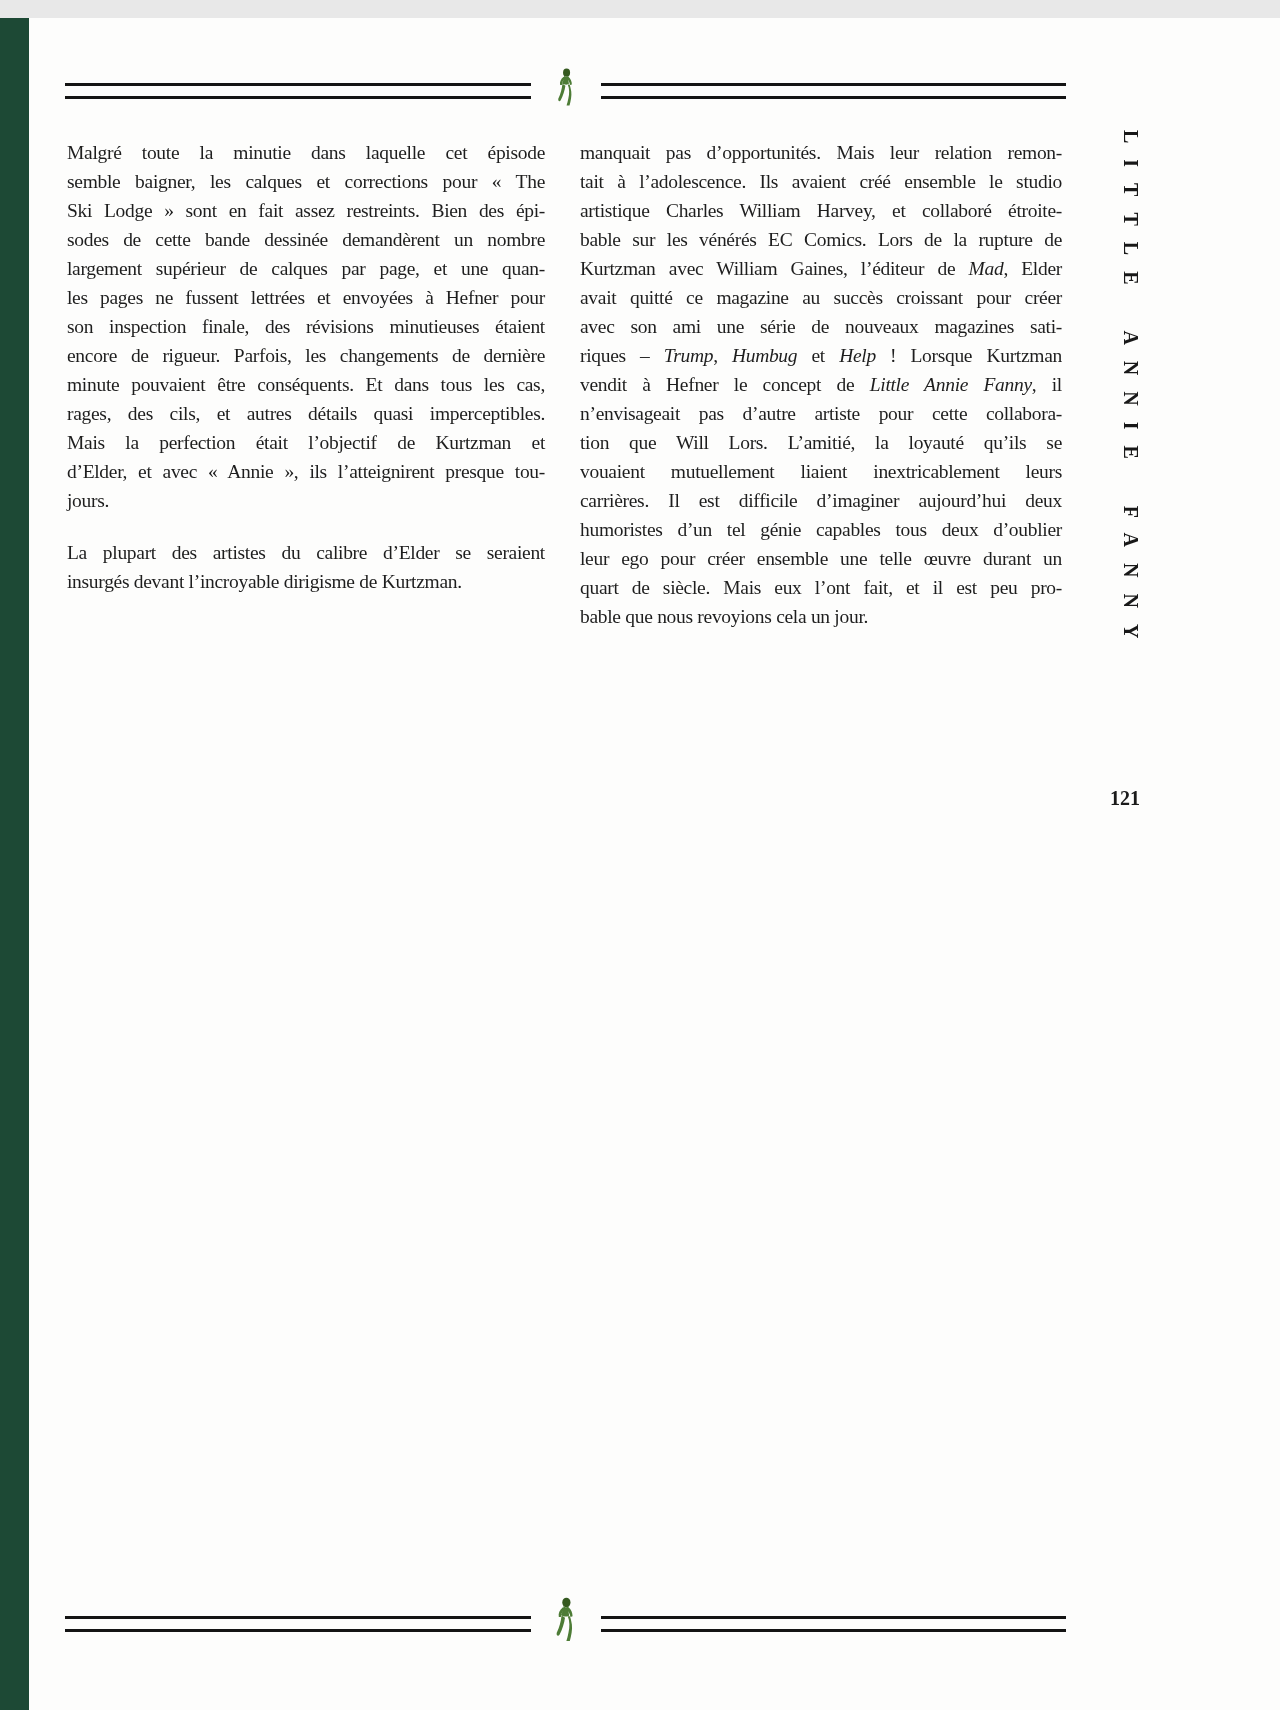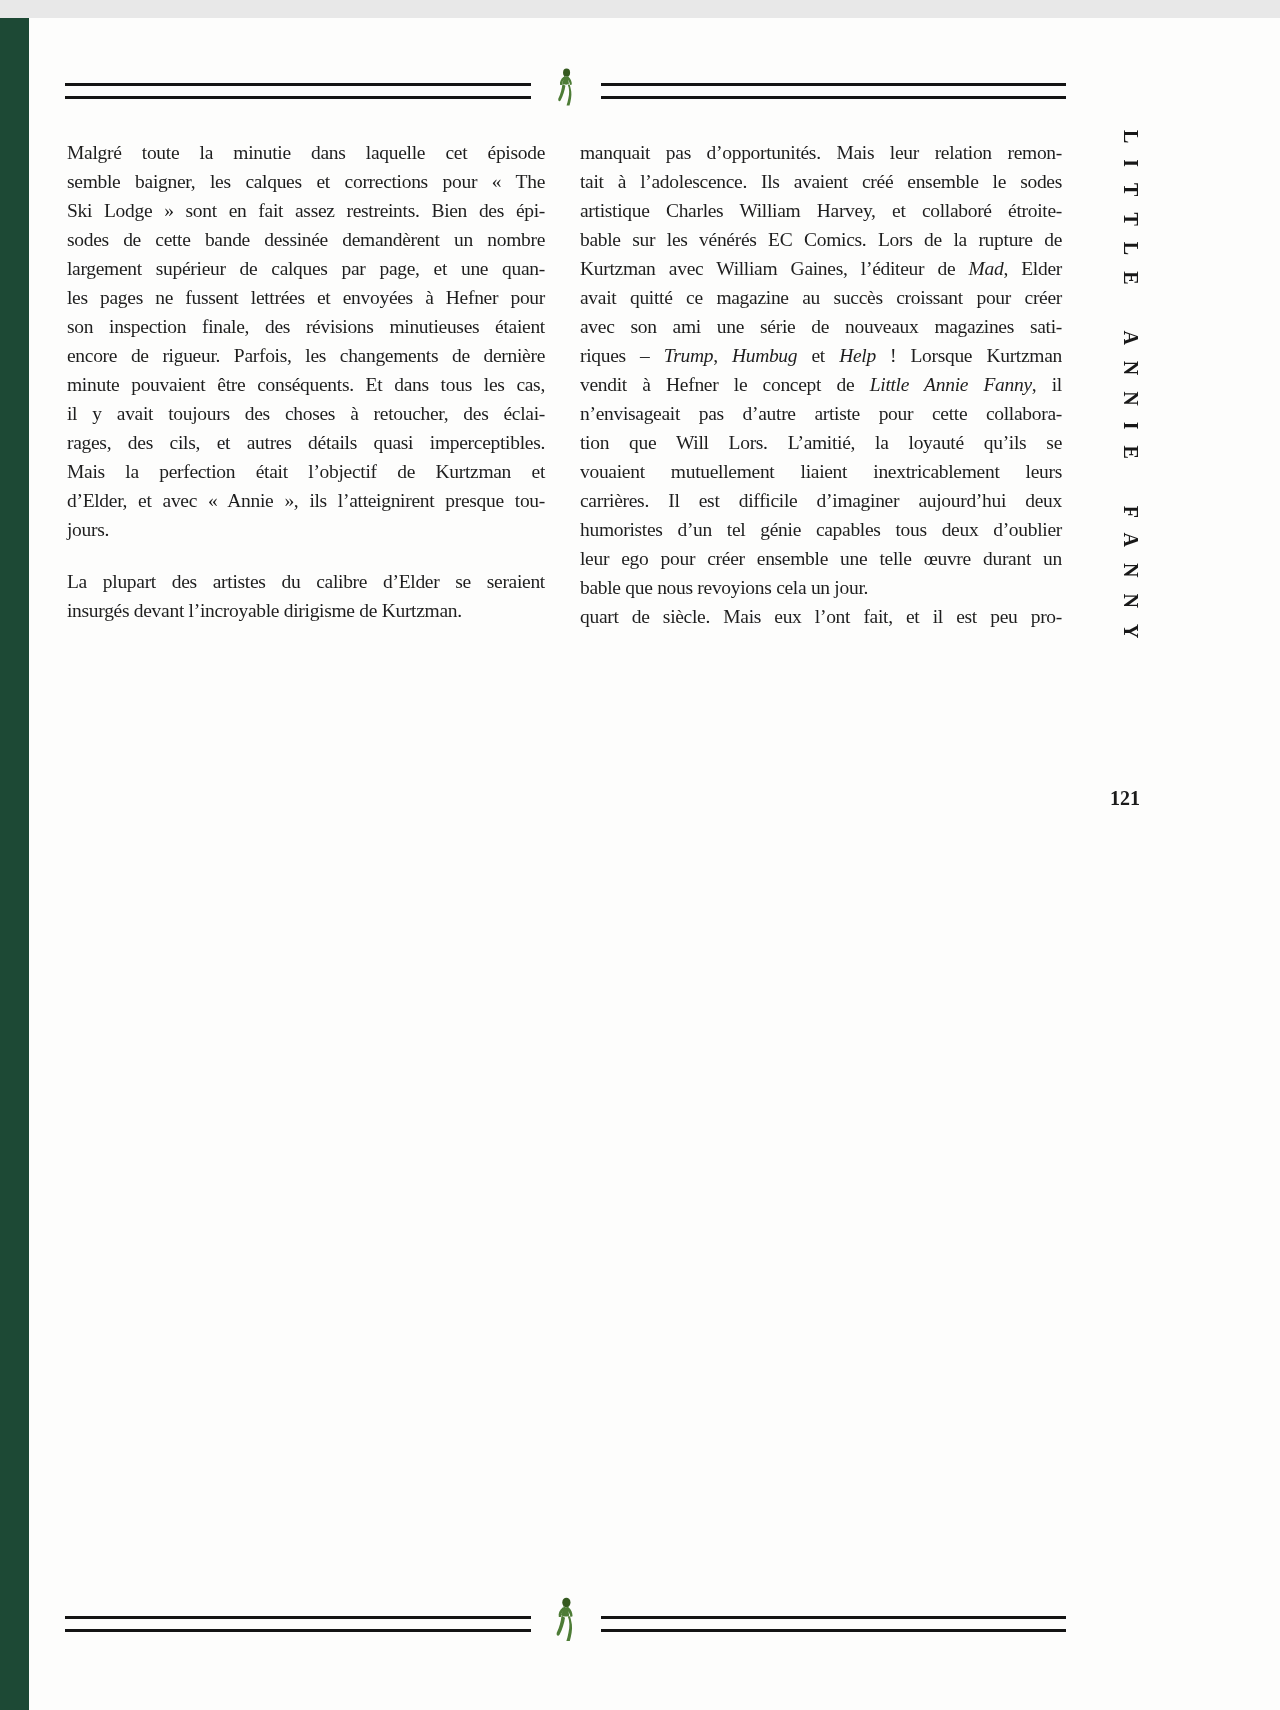--- a/index.html
+++ b/index.html
@@ -100,50 +100,49 @@
       <div class="para">
         <div class="tline">Malgré toute la minutie dans laquelle cet épisode</div>
         <div class="tline">semble baigner, les calques et corrections pour « The</div>
         <div class="tline">Ski Lodge » sont en fait assez restreints. Bien des épi-</div>
         <div class="tline">sodes de cette bande dessinée demandèrent un nombre</div>
         <div class="tline">largement supérieur de calques par page, et une quan-</div>
         <div class="tline">les pages ne fussent lettrées et envoyées à Hefner pour</div>
         <div class="tline">son inspection finale, des révisions minutieuses étaient</div>
         <div class="tline">encore de rigueur. Parfois, les changements de dernière</div>
         <div class="tline">minute pouvaient être conséquents. Et dans tous les cas,</div>
-        <div class="tline">il y avait toujours des choses à retoucher, des éclai-</div>
         <div class="tline">rages, des cils, et autres détails quasi imperceptibles.</div>
         <div class="tline">Mais la perfection était l’objectif de Kurtzman et</div>
         <div class="tline">d’Elder, et avec « Annie », ils l’atteignirent presque tou-</div>
         <div class="tline tline-end">jours.</div>
       </div>
       <div class="para">
         <div class="tline">La plupart des artistes du calibre d’Elder se seraient</div>
         <div class="tline tline-end">insurgés devant l’incroyable dirigisme de Kurtzman.</div>
       </div>
     </div>
   <div class="col col-right">
       <div class="para">
         <div class="tline">manquait pas d’opportunités. Mais leur relation remon-</div>
-        <div class="tline">tait à l’adolescence. Ils avaient créé ensemble le sodes</div>
+        <div class="tline">tait à l’adolescence. Ils avaient créé ensemble le studio</div>
         <div class="tline">artistique Charles William Harvey, et collaboré étroite-</div>
         <div class="tline">bable sur les vénérés EC Comics. Lors de la rupture de</div>
         <div class="tline">Kurtzman avec William Gaines, l’éditeur de <i>Mad</i>, Elder</div>
         <div class="tline">avait quitté ce magazine au succès croissant pour créer</div>
         <div class="tline">avec son ami une série de nouveaux magazines sati-</div>
         <div class="tline">riques – <i>Trump</i>, <i>Humbug</i> et <i>Help</i> ! Lorsque Kurtzman</div>
         <div class="tline">vendit à Hefner le concept de <i>Little Annie Fanny</i>, il</div>
         <div class="tline">n’envisageait pas d’autre artiste pour cette collabora-</div>
         <div class="tline">tion que Will Lors. L’amitié, la loyauté qu’ils se</div>
         <div class="tline">vouaient mutuellement liaient inextricablement leurs</div>
         <div class="tline">carrières. Il est difficile d’imaginer aujourd’hui deux</div>
         <div class="tline">humoristes d’un tel génie capables tous deux d’oublier</div>
         <div class="tline">leur ego pour créer ensemble une telle œuvre durant un</div>
+        <div class="tline">quart de siècle. Mais eux l’ont fait, et il est peu pro-</div>
         <div class="tline tline-end">bable que nous revoyions cela un jour.</div>
-        <div class="tline">quart de siècle. Mais eux l’ont fait, et il est peu pro-</div>
       </div>
     </div>
 
   <div class="side-title">LITTLE ANNIE FANNY</div>
   <div class="page-number">121</div>
 
   <div class="ornament ornament-bottom">
     <div class="rule-pair">
         <i class="r"></i>
         <i class="r"></i>

